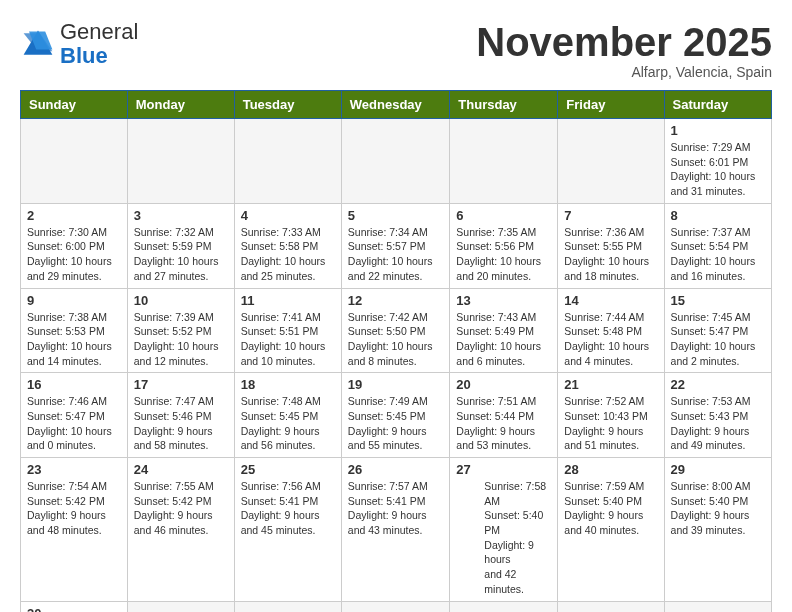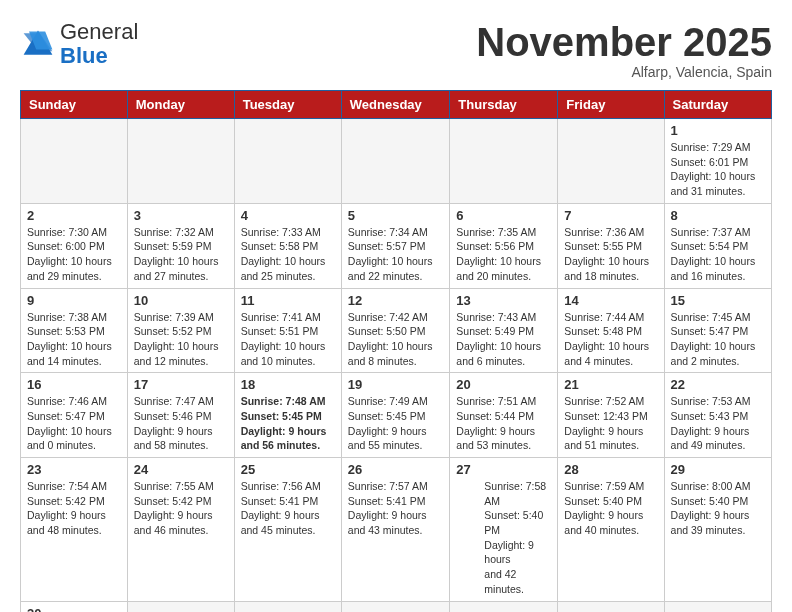--- a/index.html
+++ b/index.html
@@ -44,21 +44,21 @@
     .subtitle {
       font-size: 14px;
       color: #555;
     }
     .calendar {
       width: 100%;
       border-collapse: collapse;
       border: 1px solid #ccc;
     }
     .calendar th {
-      background-color: #b91c1c;
+      background-color: #4d7c0f;
       color: #fff;
       text-align: left;
       padding: 6px 8px;
       font-size: 13px;
       font-weight: bold;
       border: 1px solid #2060a0;
     }
     .calendar td {
       vertical-align: top;
       padding: 4px 6px;
@@ -251,21 +251,21 @@
         </td>
         <td>
           <span class="day-number">17</span>
           <div class="day-info" style="white-space: pre-line;">Sunrise: 7:47 AM
 Sunset: 5:46 PM
 Daylight: 9 hours
 and 58 minutes.</div>
         </td>
         <td>
           <span class="day-number">18</span>
-          <div class="day-info" style="white-space: pre-line; font-weight: bold;">Sunrise: 7:48 AM
+          <div class="day-info" style="white-space: pre-line;">Sunrise: 7:48 AM
 Sunset: 5:45 PM
 Daylight: 9 hours
 and 56 minutes.</div>
         </td>
         <td>
           <span class="day-number">19</span>
           <div class="day-info" style="white-space: pre-line;">Sunrise: 7:49 AM
 Sunset: 5:45 PM
 Daylight: 9 hours
 and 55 minutes.</div>
@@ -273,21 +273,21 @@
         <td>
           <span class="day-number">20</span>
           <div class="day-info" style="white-space: pre-line;">Sunrise: 7:51 AM
 Sunset: 5:44 PM
 Daylight: 9 hours
 and 53 minutes.</div>
         </td>
         <td>
           <span class="day-number">21</span>
           <div class="day-info" style="white-space: pre-line;">Sunrise: 7:52 AM
-Sunset: 12:43 PM
+Sunset: 10:43 PM
 Daylight: 9 hours
 and 51 minutes.</div>
         </td>
         <td>
           <span class="day-number">22</span>
           <div class="day-info" style="white-space: pre-line;">Sunrise: 7:53 AM
 Sunset: 5:43 PM
 Daylight: 9 hours
 and 49 minutes.</div>
         </td>

